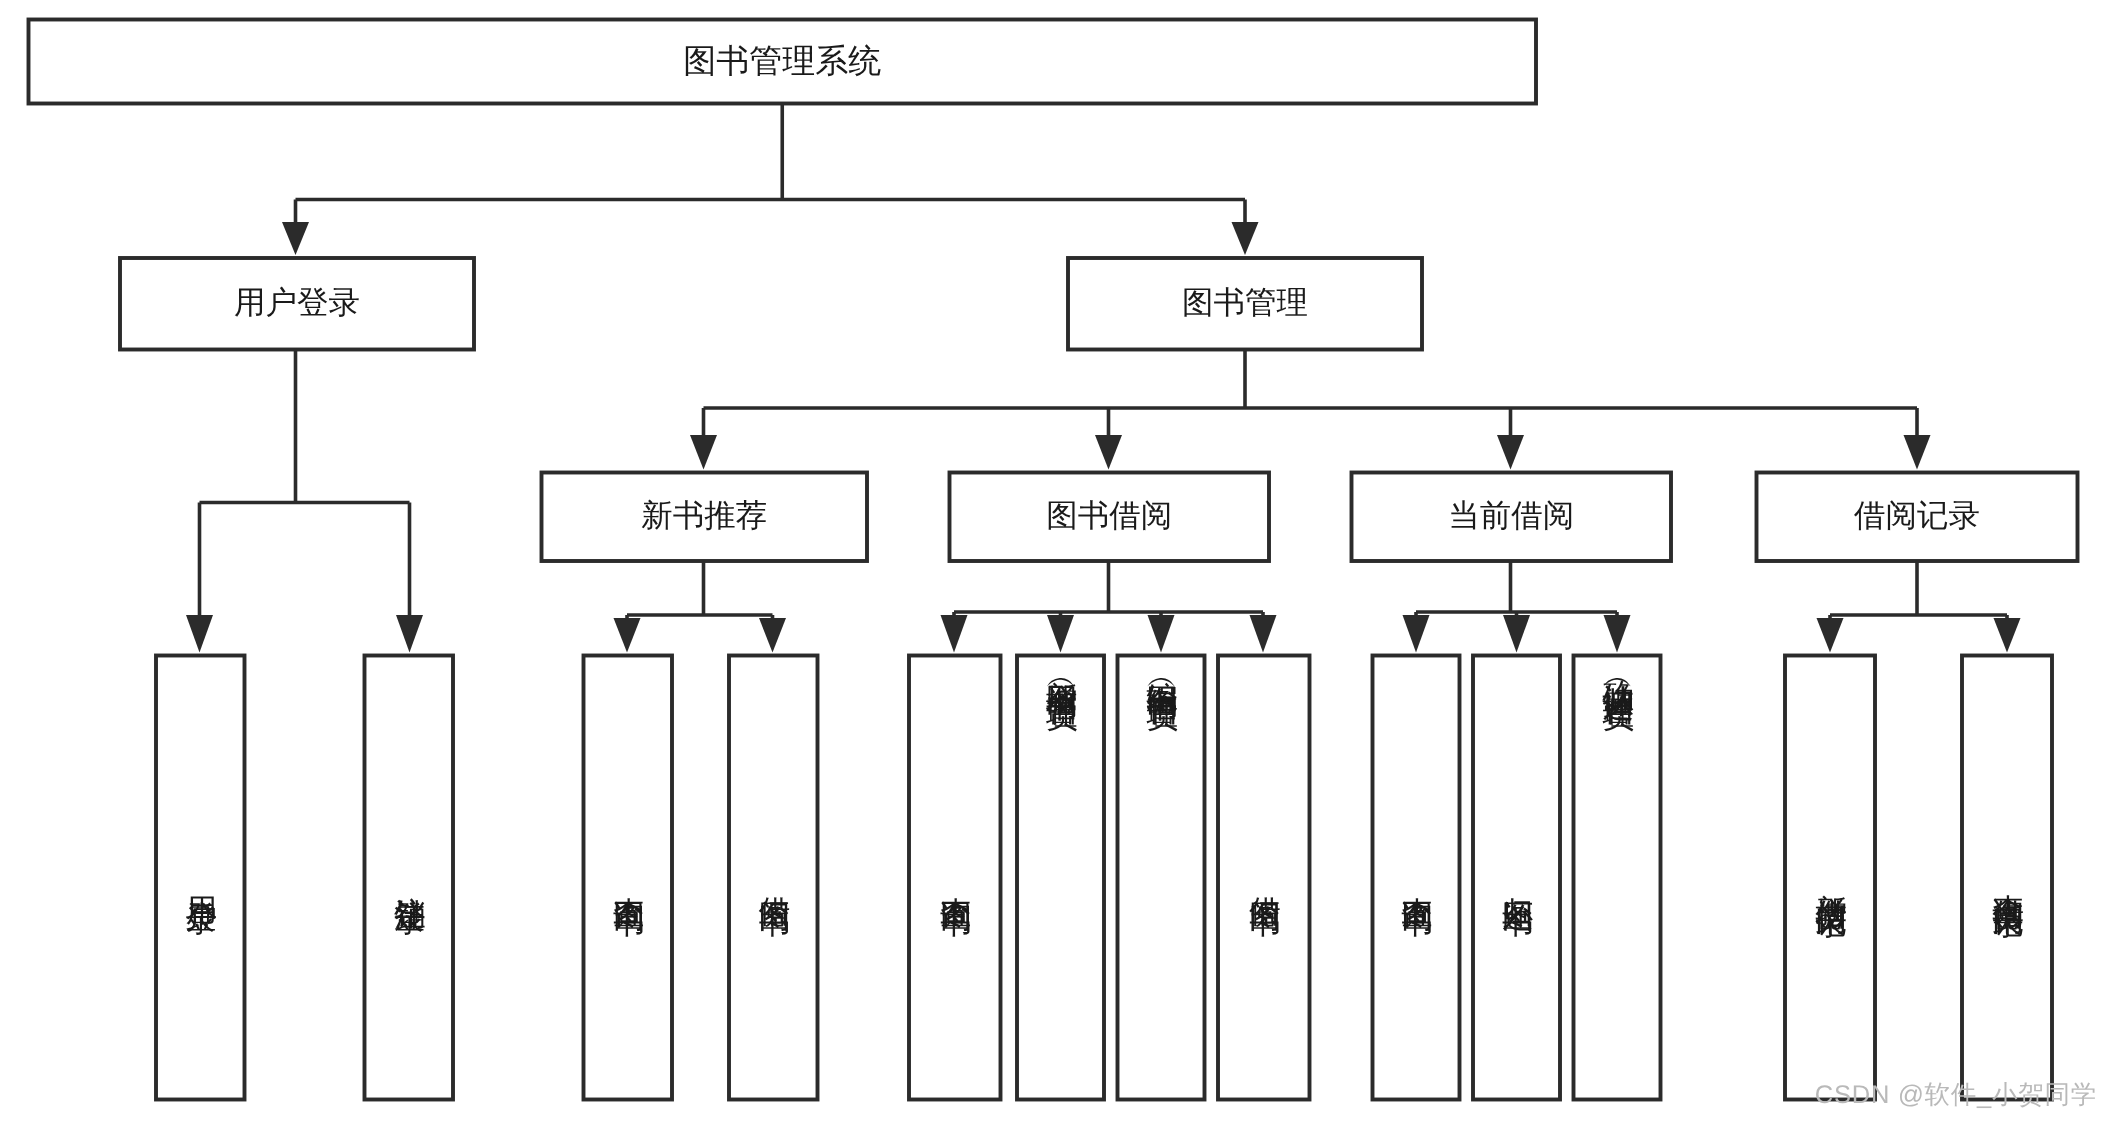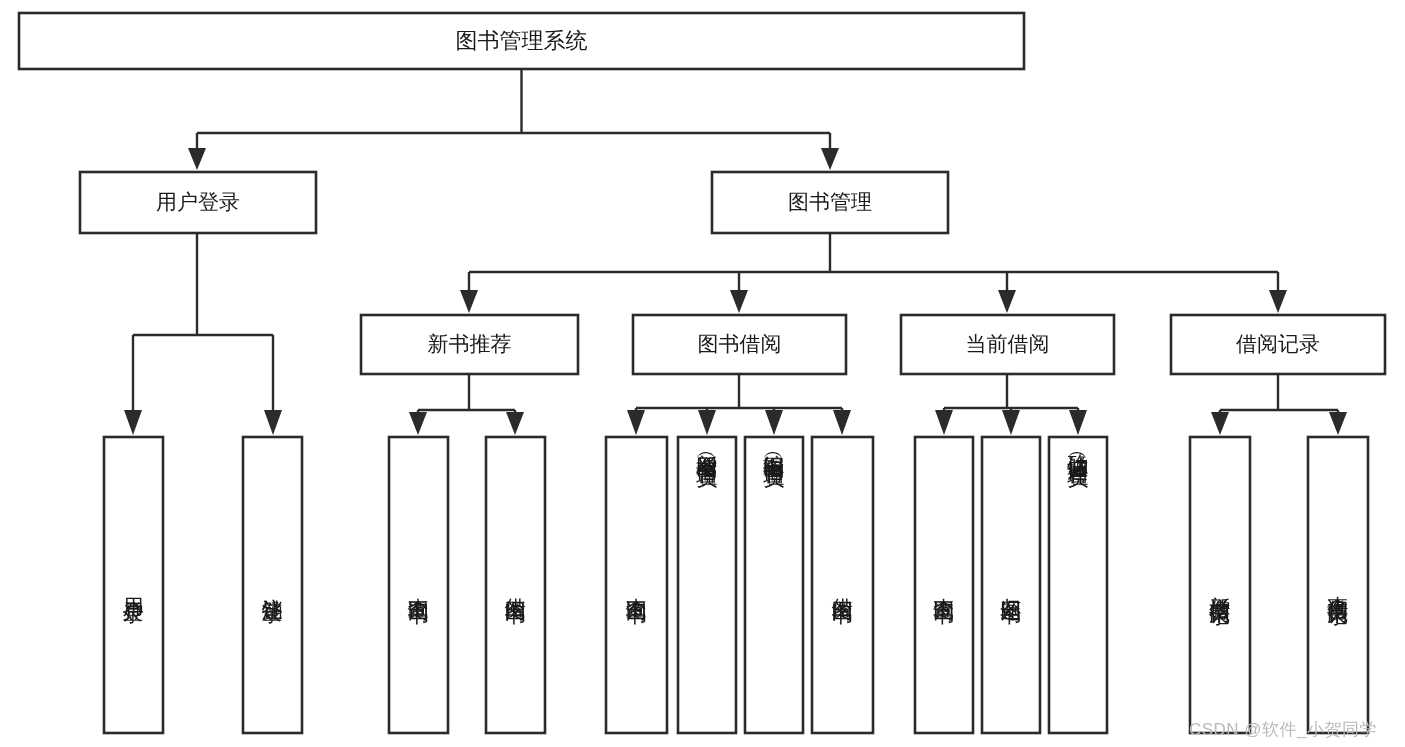--- a/index.html
+++ b/index.html
@@ -72,21 +72,21 @@
     font-family: "Liberation Sans", "DejaVu Sans", sans-serif;
     font-size: 21px;
     line-height: 1.12;
     letter-spacing: 2px;
     color: #1a1a1a;
     white-space: nowrap;
     text-align: center;
   }
   .watermark {
     position: absolute;
-    right: 28px;
+    right: 7px;
     bottom: 6px;
     font-family: "Liberation Sans", "DejaVu Sans", sans-serif;
     font-size: 17px;
     color: #b9b9b9;
     letter-spacing: 0.5px;
     white-space: nowrap;
     user-select: none;
   }
 </style>
 </head>

